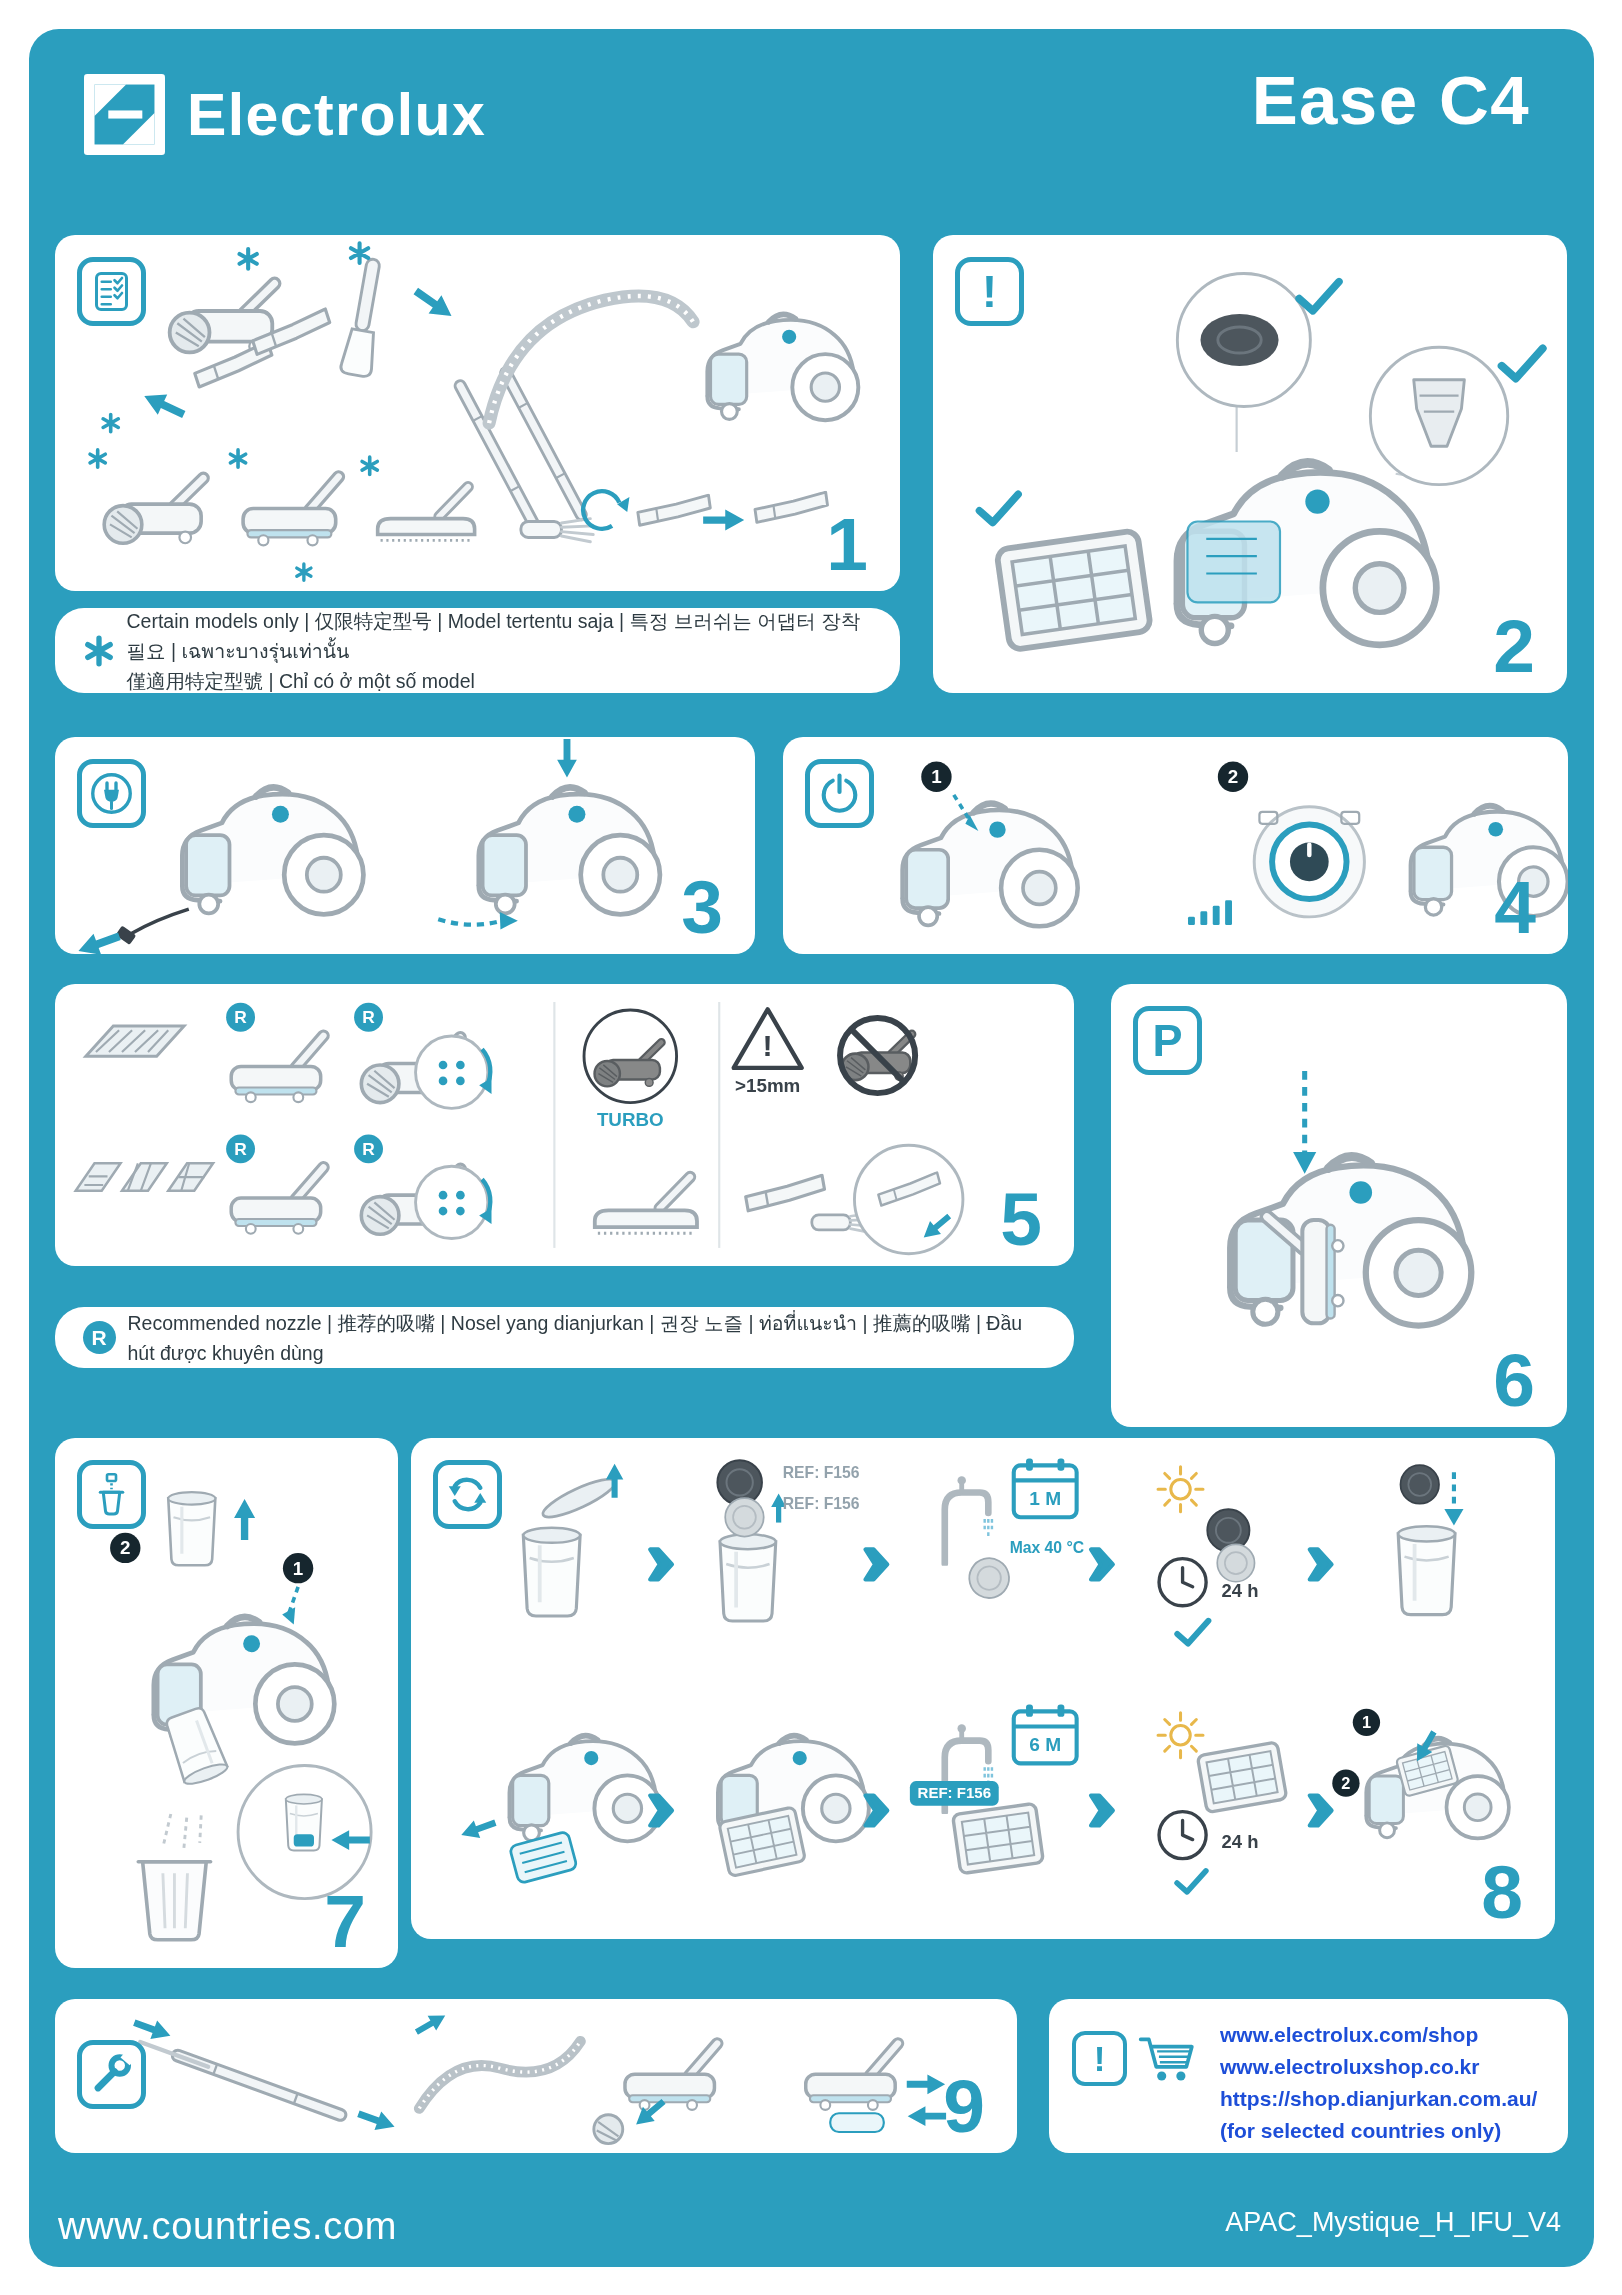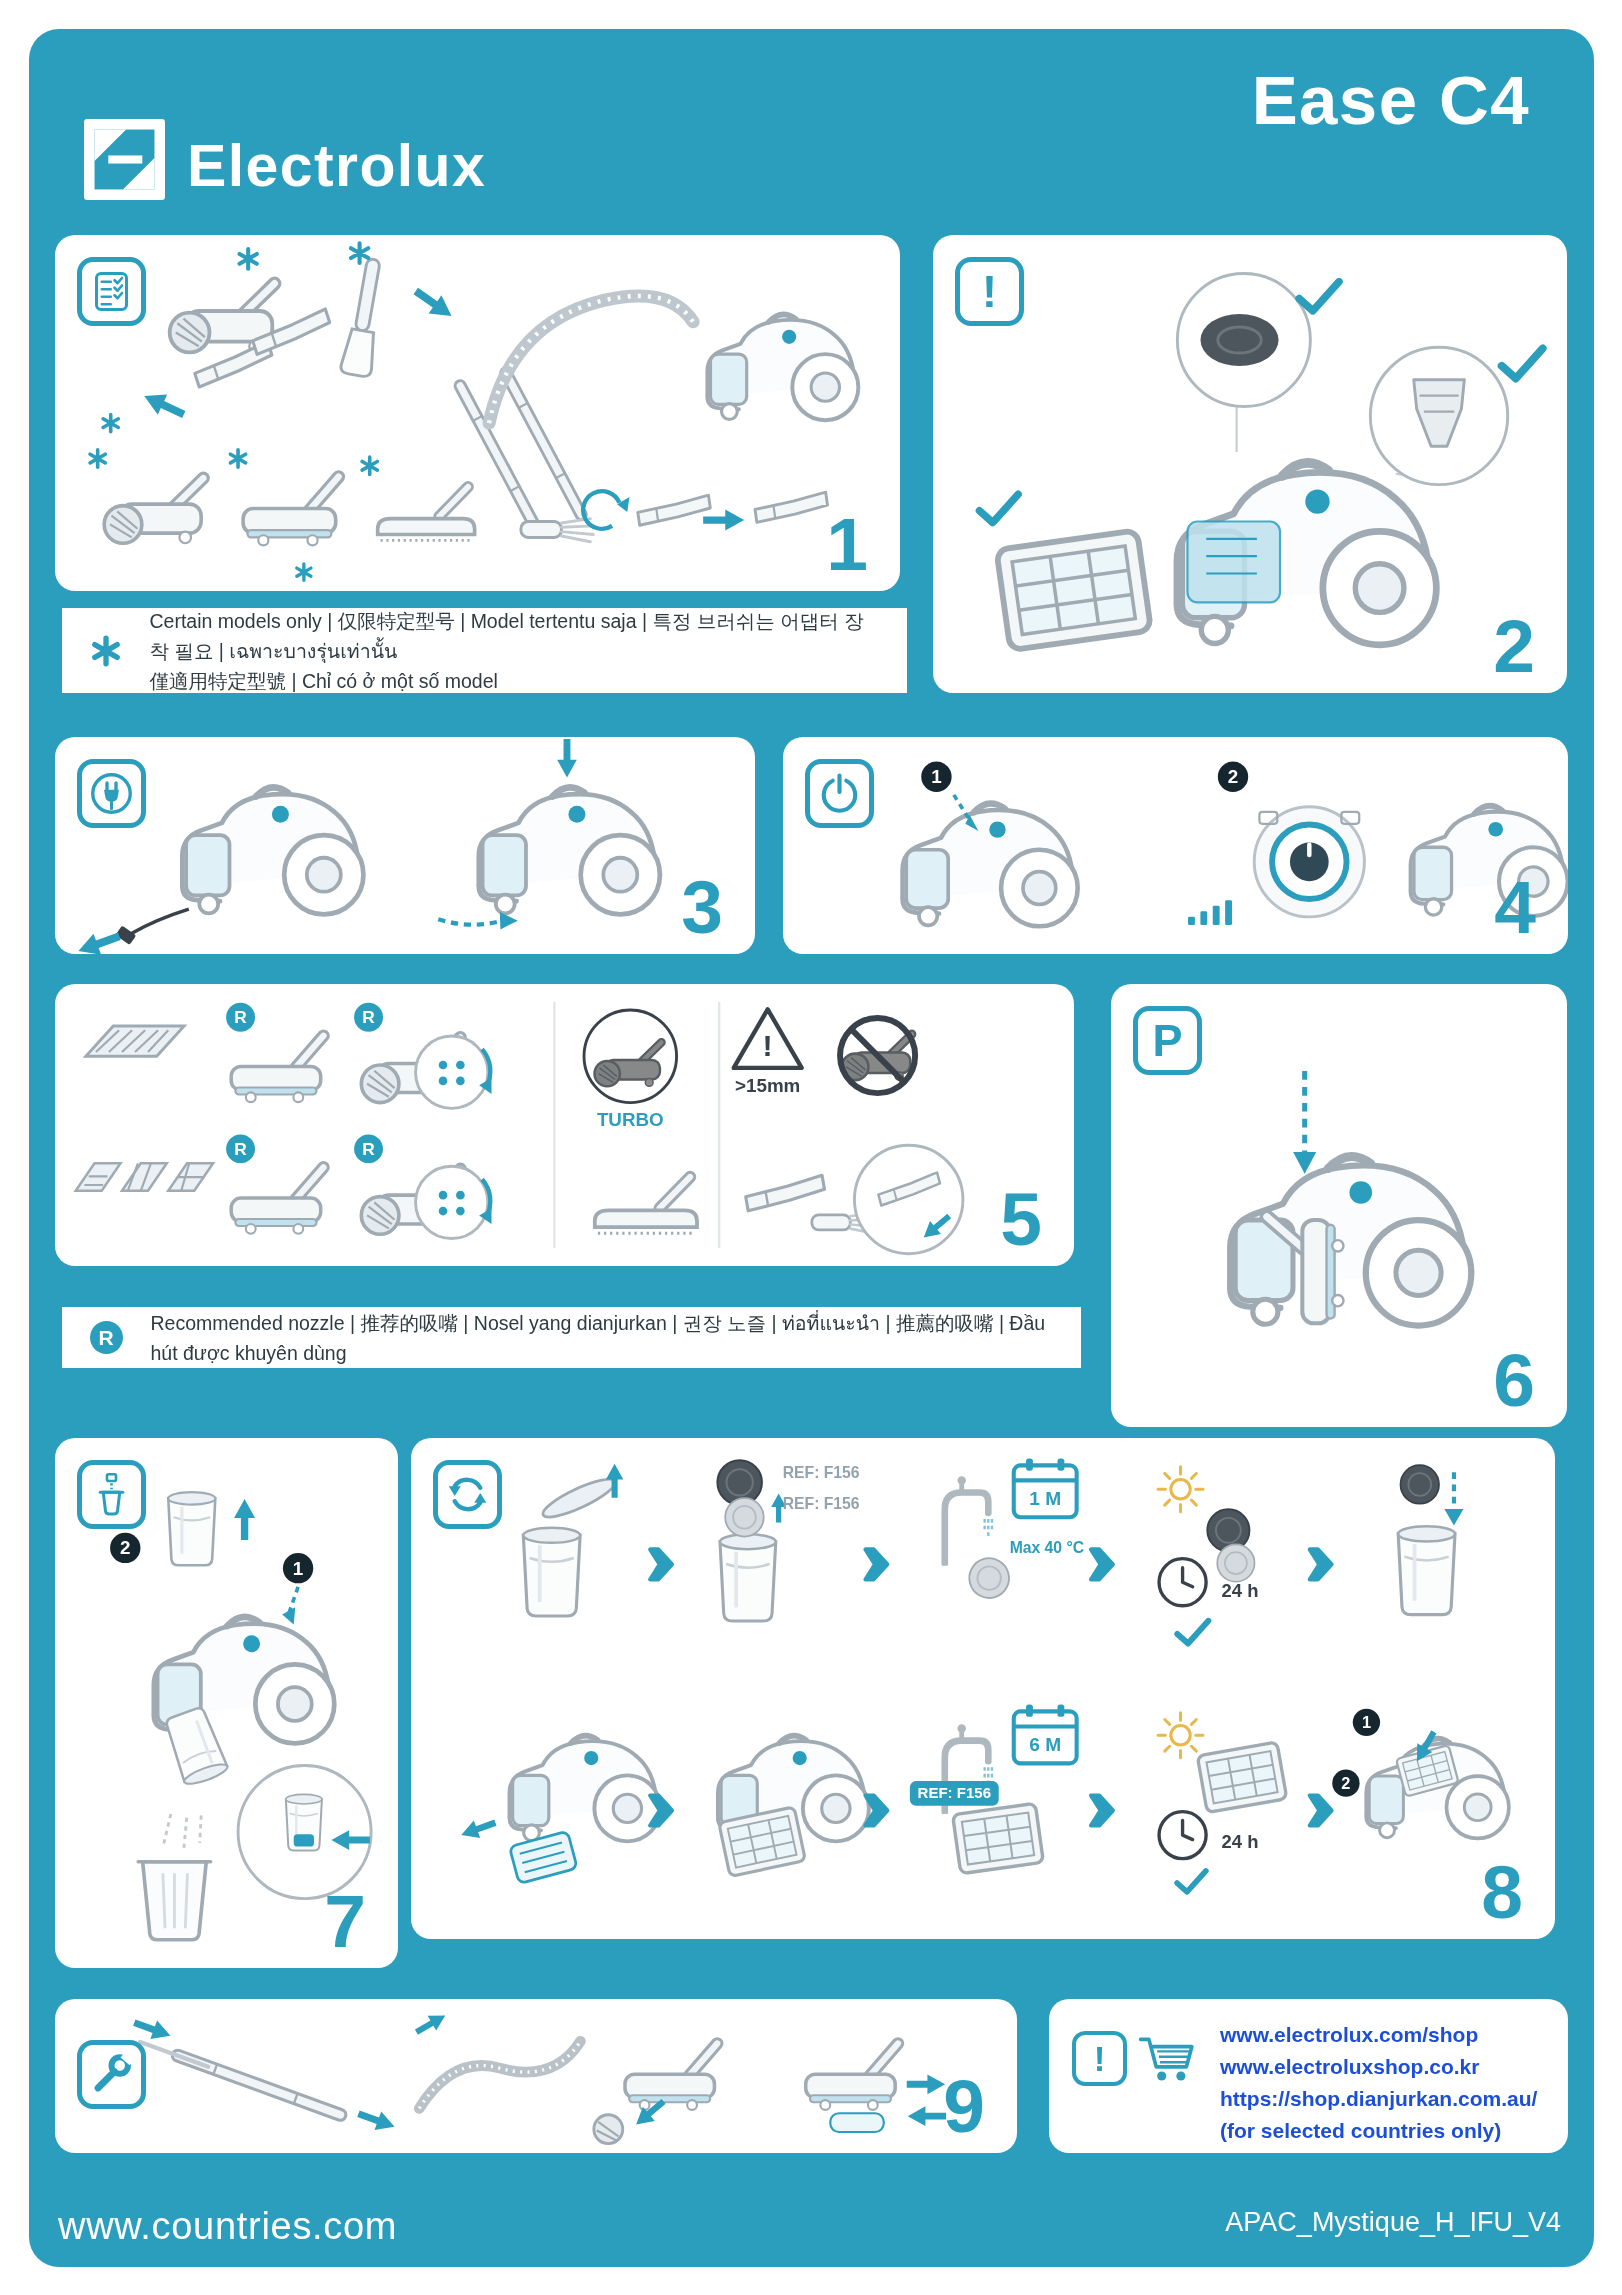--- a/index.html
+++ b/index.html
@@ -5,42 +5,42 @@
   * { margin:0; padding:0; box-sizing:border-box; }
   body {
     font-family:"Liberation Sans", sans-serif;
     width:1623px; height:2295px; position:relative; background:#ffffff; overflow:hidden;
   }
   .page { position:absolute; inset:0; background:#ffffff; }
   .sheet { position:absolute; left:29px; top:29px; width:1565px; height:2238px;
            background:#2B9EBE; border-radius:30px; }
 
   
-  .logo { position:absolute; left:55px; top:45px; display:flex; align-items:flex-end; gap:22px;margin-top:45px; }
+  .logo { position:absolute; left:55px; top:45px; display:flex; align-items:center; gap:22px; }
   .logomark { width:81px; height:81px; }
   .word { font-size:59px; font-weight:bold; color:#ffffff; letter-spacing:1.4px; }
   .model { position:absolute; right:64px; top:32px; font-size:69px; font-weight:bold; color:#ffffff; letter-spacing:1.4px; }
 
   
   .panel { position:absolute; background:#ffffff; border-radius:20px; overflow:hidden; }
   .art { position:absolute; left:0; top:0; width:100%; height:100%; }
   .pnum { position:absolute; right:32px; bottom:8.7px; font-size:75px; font-weight:bold;
           color:#2B9EBE; line-height:1; }
   .icobox { position:absolute; left:22px; top:22px; width:69px; height:69px;
             border:5px solid #2B9EBE; border-radius:16px; background:#fff;
             display:flex; align-items:center; justify-content:center; z-index:3; }
   .icobox svg { width:45px; height:45px; }
   .icobox.small { width:55px; height:55px; border-width:4.3px; border-radius:13px; }
   .excl { font-size:45px; font-weight:bold; color:#2B9EBE; line-height:1; }
   .icobox.small .excl { font-size:35px; }
   .pmark { font-size:45px; font-weight:bold; color:#2B9EBE; line-height:1; }
 
   
-  .note { position:absolute; background:#ffffff; border-radius:0;
-          display:flex; align-items:center; gap:28px; padding:0 27.5px;margin-left:7px; }
+  .note { position:absolute; background:#ffffff; border-radius:29px;
+          display:flex; align-items:center; gap:12px; padding:0 27.5px; }
   .noteline { font-size:19.5px; color:#2E3B42; line-height:30px; }
   .ast-ic { width:32px; height:32px; flex:0 0 32px; }
   .rbadge { width:33px; height:33px; flex:0 0 33px; background:#2B9EBE; color:#fff; border-radius:50%;
             display:flex; align-items:center; justify-content:center; font-size:21px; font-weight:bold; }
 
   
   .carticon { position:absolute; left:88px; top:33px; width:64px; height:55px; }
   .shoplines { position:absolute; left:171px; top:20px; }
   .shopline { font-size:21px; font-weight:bold; color:#1d4ed8; line-height:32px; }
 

